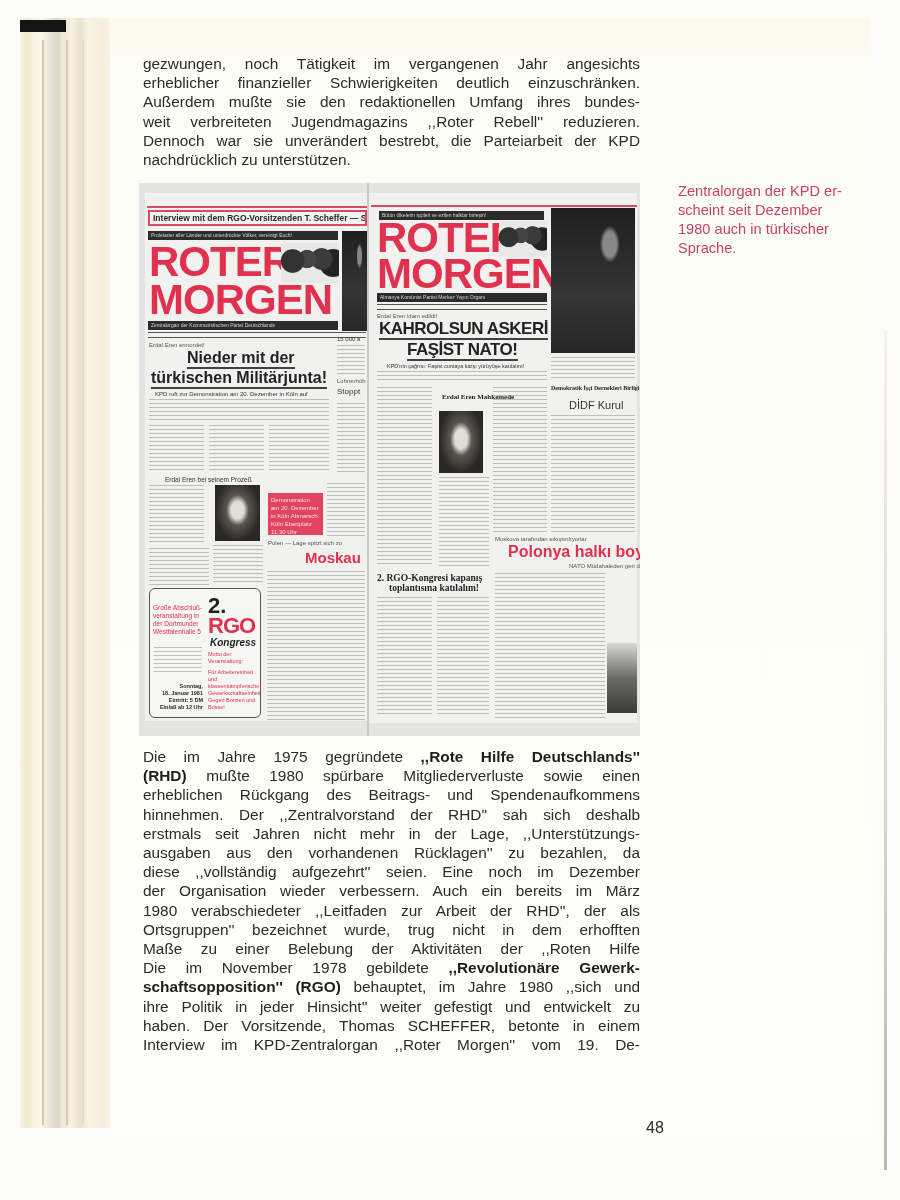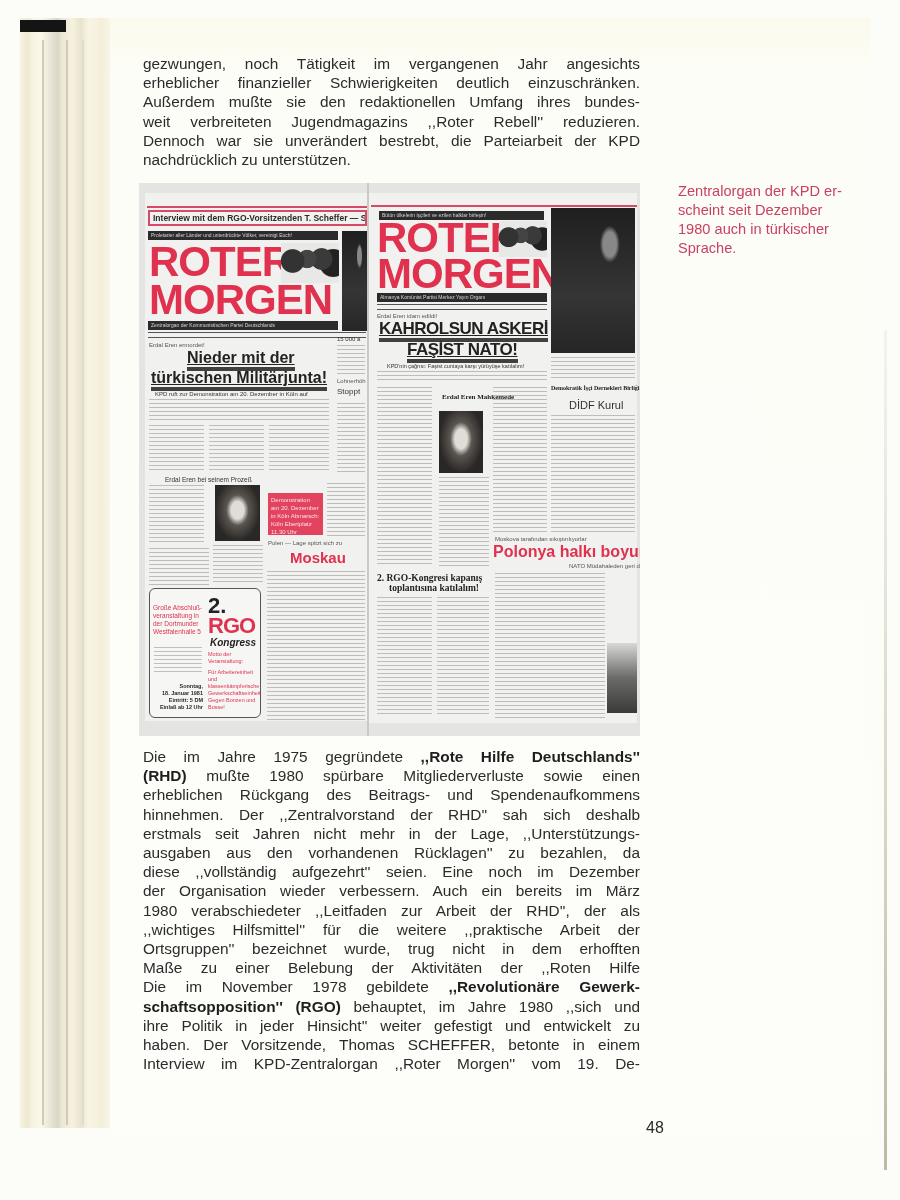--- a/index.html
+++ b/index.html
@@ -38,33 +38,33 @@
   .fold { position: absolute; left: 228px; top: 0; width: 2px; height: 553px; background: #c9c9c6; }
 
   .red-rule { position: absolute; height: 2px; background: #d64a66; }
   .banner { position: absolute; border: 2px solid #d64a66; font-size: 8.5px; font-weight: bold; color: #2a2a2a; padding: 1px 3px; white-space: nowrap; overflow: hidden; }
   .darkbar { position: absolute; background: #2b2b2b; color: #d8d8d8; font-size: 5px; line-height: 9px; white-space: nowrap; overflow: hidden; padding-left: 3px; }
   .mast { position: absolute; font-family: "Liberation Sans", sans-serif; font-weight: bold; color: #e0314e; letter-spacing: -1px; line-height: 0.9; }
   .heads { position: absolute; background: radial-gradient(circle at 20% 45%, #333 0 22%, transparent 24%), radial-gradient(circle at 45% 40%, #444 0 22%, transparent 24%), radial-gradient(circle at 70% 40%, #3a3a3a 0 22%, transparent 24%), radial-gradient(circle at 90% 50%, #222 0 24%, transparent 26%), #e8e8e6; }
   .datebar { position: absolute; border-top: 1px solid #555; border-bottom: 1px solid #555; height: 6px; }
   .kicker { position: absolute; font-size: 6px; color: #555; white-space: nowrap; }
   .headline { position: absolute; font-weight: bold; color: #222; white-space: nowrap; font-size: 17px; line-height: 18px; }
-  .headline.ul { border-bottom: 4px solid #404040; text-decoration: underline; }
+  .headline.ul { border-bottom: 2px solid #404040; }
   .sub { position: absolute; font-size: 6px; font-weight: normal; color: #333; white-space: nowrap; }
   .cols { position: absolute; background: repeating-linear-gradient(180deg, #9a9a98 0 1px, transparent 1px 4px); opacity: 0.6; }
   .pic { position: absolute; background: radial-gradient(ellipse at 50% 45%, #e0dcd6 0 20%, #5a5550 35%, #2a2826 70%); }
   .darkpic { position: absolute; background: radial-gradient(ellipse at 70% 25%, #888 0 8%, transparent 12%), linear-gradient(180deg, #1f1f1f, #353535 60%, #262626); }
   .pinkbox { position: absolute; background: #e2435f; color: #fbe3e8; font-size: 6px; line-height: 8px; padding: 3px; }
   .adbox { position: absolute; border: 1.5px solid #555; border-radius: 6px; background: #f6f6f4; }
   .ad-pink { position: absolute; color: #e0314e; font-size: 6.5px; line-height: 8px; }
   .ad-black { position: absolute; color: #2a2a2a; font-size: 5.5px; line-height: 7px; text-align: right; }
   .ad-two { position: absolute; font-size: 22px; font-weight: bold; color: #222; }
   .ad-rgo { position: absolute; font-size: 22px; font-weight: bold; color: #e0314e; letter-spacing: -1px; }
   .ad-kongress { position: absolute; font-size: 10px; font-weight: bold; font-style: italic; color: #222; }
-  .red-head { position: absolute; font-weight: bold; color: #e0314e; white-space: nowrap; }
+  .red-head { position: absolute; font-weight: bold; color: #e0314e; white-space: nowrap; margin-left: 15px; }
   .serif-head { position: absolute; font-family: "Liberation Serif", serif; font-weight: bold; color: #222; white-space: nowrap; }
 </style>
 </head>
 <body>
 
 <div class="page-bg"></div>
 <div class="spine"></div>
 <div class="spine-tab"></div>
 <div class="spine-line" style="left:42px"></div>
 <div class="spine-line" style="left:66px"></div>
@@ -188,21 +188,20 @@
 <div class="body-text bottom-text">
   <span class="ln"><span>Die im Jahre 1975 gegründete </span><b>,,Rote Hilfe Deutschlands''</b></span>
   <span class="ln"><b>(RHD)</b><span> mußte 1980 spürbare Mitgliederverluste sowie einen</span></span>
   <span class="ln">erheblichen Rückgang des Beitrags- und Spendenaufkommens</span>
   <span class="ln">hinnehmen. Der ,,Zentralvorstand der RHD'' sah sich deshalb</span>
   <span class="ln">erstmals seit Jahren nicht mehr in der Lage, ,,Unterstützungs-</span>
   <span class="ln">ausgaben aus den vorhandenen Rücklagen'' zu bezahlen, da</span>
   <span class="ln">diese ,,vollständig aufgezehrt'' seien. Eine noch im Dezember</span>
   <span class="ln">der Organisation wieder verbessern. Auch ein bereits im März</span>
   <span class="ln">1980 verabschiedeter ,,Leitfaden zur Arbeit der RHD'', der als</span>
-  <span class="ln">,,wichtiges Hilfsmittel'' für die weitere ,,praktische Arbeit der</span>
   <span class="ln">Ortsgruppen'' bezeichnet wurde, trug nicht in dem erhofften</span>
   <span class="ln">Maße zu einer Belebung der Aktivitäten der ,,Roten Hilfe</span>
 
   <span class="ln"><span>Die im November 1978 gebildete </span><b>,,Revolutionäre Gewerk-</b></span>
   <span class="ln"><b>schaftsopposition'' (RGO)</b><span> behauptet, im Jahre 1980 ,,sich und</span></span>
   <span class="ln">ihre Politik in jeder Hinsicht'' weiter gefestigt und entwickelt zu</span>
   <span class="ln">haben. Der Vorsitzende, Thomas SCHEFFER, betonte in einem</span>
   <span class="ln">Interview im KPD-Zentralorgan ,,Roter Morgen'' vom 19. De-</span>
 </div>
 

